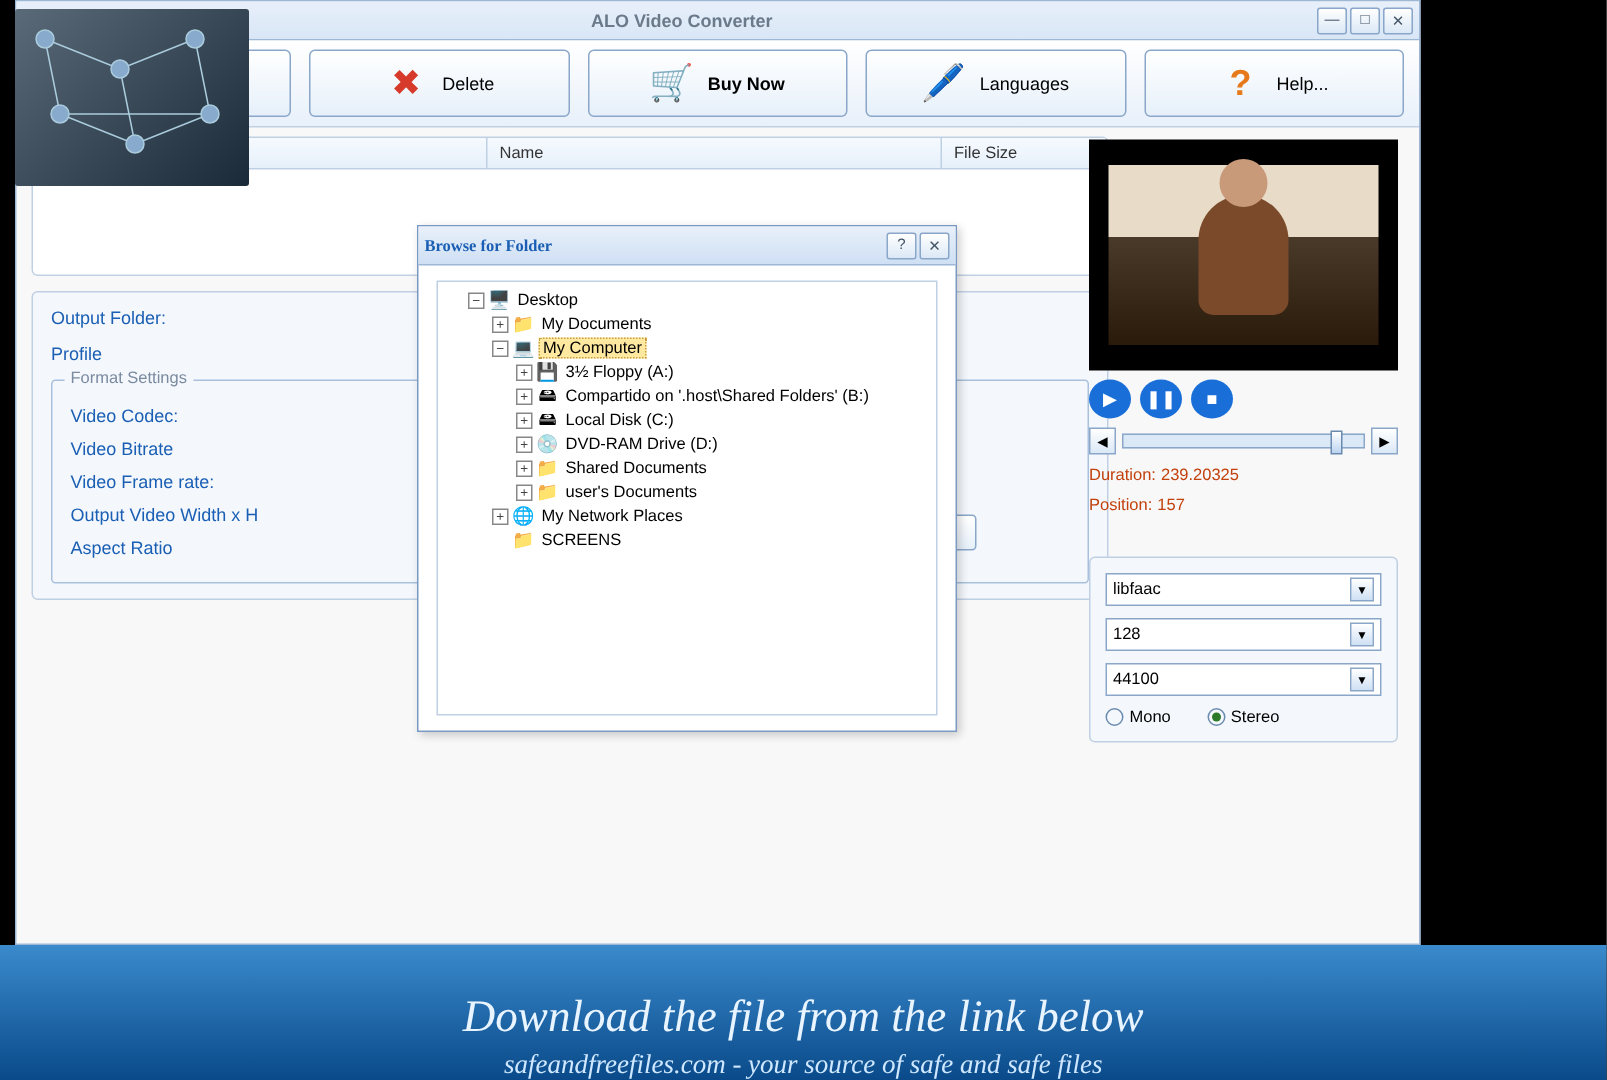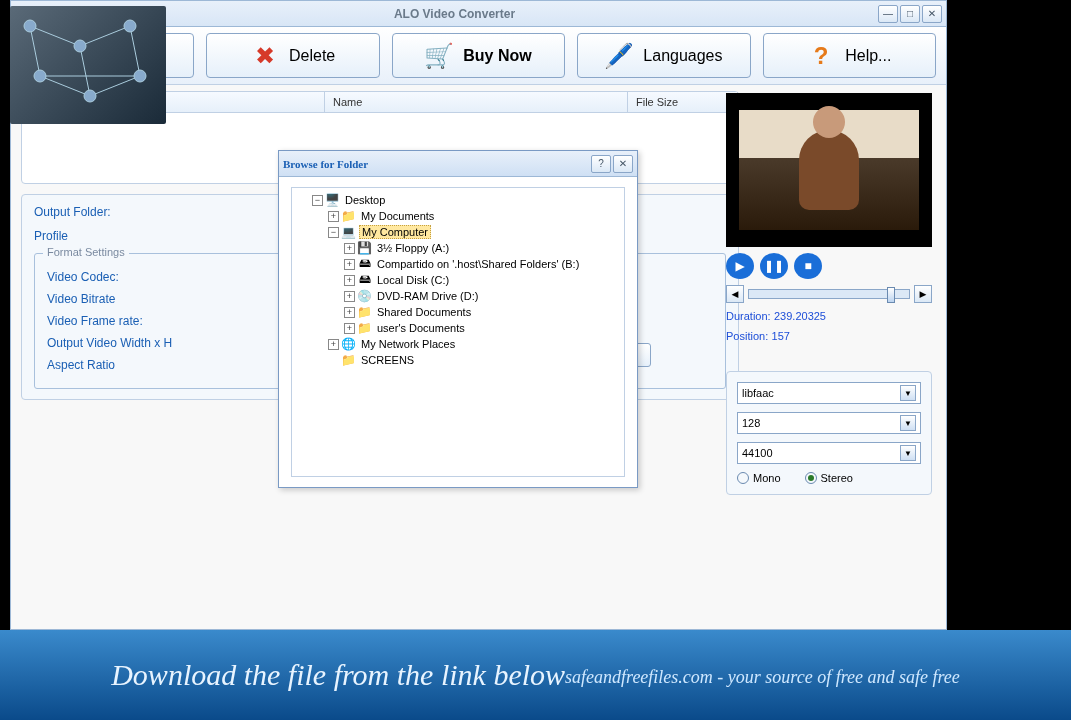--- a/index.html
+++ b/index.html
@@ -9,21 +9,21 @@
 .title-bar { height: 26px; background: linear-gradient(to bottom, #e8f0fa, #d8e6f6); display: flex; align-items: center; justify-content: space-between; padding: 0 4px; border-bottom: 1px solid #9db8d6; }
 .title-left { display: flex; align-items: center; gap: 6px; }
 .app-icon { width: 16px; height: 16px; background: #1a6ed8; border-radius: 50%; display: inline-block; }
 .title-text { flex: 1; text-align: center; color: #6a7a8a; font-weight: bold; font-size: 12px; }
 .win-controls { display: flex; gap: 2px; }
 .win-btn { width: 20px; height: 18px; border: 1px solid #8aa6c8; background: linear-gradient(to bottom,#fff,#dbe8f6); border-radius: 2px; display: flex; align-items: center; justify-content: center; font-size: 10px; color: #456; cursor: pointer; }
 
 .toolbar { height: 58px; background: linear-gradient(to bottom,#fff,#e8f0fa); display: flex; gap: 12px; padding: 6px 10px; border-bottom: 1px solid #c0d0e4; }
 .tool-btn { flex: 1; border: 1px solid #8aa6c8; border-radius: 4px; background: linear-gradient(to bottom,#fff,#e6f0fa); display: flex; align-items: center; justify-content: center; gap: 10px; cursor: pointer; padding: 0 8px; }
 .tool-icon { width: 28px; height: 28px; display: inline-flex; align-items: center; justify-content: center; font-size: 24px; }
-.tool-label { font-size: 16px; color: #000; }
+.tool-label { font-size: 12px; color: #000; }
 
 .main-area { position: relative; padding: 6px 10px; }
 .file-table { border: 1px solid #c0d0e4; border-radius: 4px; background: #fff; width: 718px; }
 .file-header { display: flex; background: linear-gradient(to bottom,#f6faff,#e6f0fa); border-bottom: 1px solid #c0d0e4; }
 .file-header > div { padding: 4px 8px; color: #333; border-right: 1px solid #c0d0e4; }
 .fh-name { flex: 1; }
 .fh-size { width: 110px; }
 .file-row { display: flex; padding: 3px 8px; }
 .fr-name { flex: 1; }
 .fr-size { width: 110px; }
@@ -39,21 +39,21 @@
 .video-box { width: 206px; height: 154px; background: #000; display: flex; align-items: center; justify-content: center; }
 .video-inner { width: 180px; height: 120px; background: linear-gradient(to bottom,#e8dcc8 0%,#e8dcc8 40%,#4a3a2a 40%,#2a1a0a 100%); position: relative; }
 .silhouette { position: absolute; left: 60px; top: 20px; width: 60px; height: 80px; background: #7a4a2a; border-radius: 30px 30px 10px 10px; }
 .silhouette::before { content: ""; position: absolute; top: -24px; left: 14px; width: 32px; height: 32px; background: #c89a7a; border-radius: 50%; }
 .media-controls { display: flex; gap: 6px; margin: 6px 0; }
 .media-btn { width: 28px; height: 26px; border-radius: 50%; background: #1a6ed8; color: #fff; display: flex; align-items: center; justify-content: center; font-size: 12px; cursor: pointer; border: none; }
 .seek-row { display: flex; gap: 4px; align-items: center; }
 .seek-btn { width: 18px; height: 18px; border: 1px solid #8aa6c8; background: linear-gradient(to bottom,#fff,#dbe8f6); display: flex; align-items: center; justify-content: center; font-size: 9px; cursor: pointer; }
 .seek-track { flex: 1; height: 10px; background: #dbe8f6; border: 1px solid #8aa6c8; position: relative; }
 .seek-thumb { position: absolute; right: 14px; top: -3px; width: 8px; height: 16px; background: linear-gradient(to bottom,#fff,#bcd4f0); border: 1px solid #6a8ab0; }
-.meta { color: #1d4ed8; font-size: 12px; margin-top: 6px; }
+.meta { color: #c2410c; font-size: 12px; margin-top: 6px; }
 
 .audio-panel { position: absolute; right: 14px; top: 370px; width: 206px; border: 1px solid #c0d0e4; border-radius: 4px; background: #f4f8fc; padding: 10px; }
 .select-row { display: flex; margin-bottom: 8px; }
 .select-box { flex: 1; border: 1px solid #8aa6c8; background: #fff; display: flex; align-items: center; justify-content: space-between; padding: 2px 4px; height: 22px; cursor: pointer; }
 .select-arrow { width: 16px; height: 16px; background: linear-gradient(to bottom,#fff,#cfe0f4); border: 1px solid #8aa6c8; display: flex; align-items: center; justify-content: center; font-size: 8px; }
 .radio-row { display: flex; gap: 24px; margin-top: 4px; }
 .radio-opt { display: flex; align-items: center; gap: 4px; cursor: pointer; }
 .radio { width: 12px; height: 12px; border: 1px solid #6a8ab0; border-radius: 50%; display: inline-flex; align-items: center; justify-content: center; }
 .radio.checked::after { content: ""; width: 6px; height: 6px; background: #2a7a2a; border-radius: 50%; }
 
@@ -73,21 +73,21 @@
 .indent-1 { padding-left: 16px; }
 .indent-2 { padding-left: 32px; }
 .indent-3 { padding-left: 48px; }
 
 .browse-btn { position: absolute; left: 576px; top: 258px; width: 64px; height: 24px; border: 1px solid #8aa6c8; background: linear-gradient(to bottom,#fff,#e6f0fa); border-radius: 3px; display: flex; align-items: center; justify-content: center; cursor: pointer; }
 
 .watermark { position: absolute; left: 10px; top: 6px; width: 156px; height: 118px; background: linear-gradient(135deg,#5a6a78,#1a2a38); border-radius: 2px; }
 .latt { stroke: #aaccdd; stroke-width: 1; }
 .latt circle { fill: #88aacc; }
 
-.banner { position: absolute; left: 0; bottom: 0; width: 1071px; height: 90px; background: linear-gradient(to bottom,#3a8acc,#0a4a8a); display: flex; flex-direction: row; align-items: center; justify-content: center; color: #e8f4ff; margin-top: 12px; }
+.banner { position: absolute; left: 0; bottom: 0; width: 1071px; height: 90px; background: linear-gradient(to bottom,#3a8acc,#0a4a8a); display: flex; flex-direction: column; align-items: center; justify-content: flex-end; color: #e8f4ff; margin-top: 12px; }
 .banner-main { font-family: "Segoe Script", cursive; font-size: 30px; font-style: italic; }
 .banner-sub { font-family: "Segoe Script", cursive; font-size: 18px; font-style: italic; margin-top: 4px; color: #cfe8ff; }
 
 .black-strip { position: absolute; left: 0; top: 0; width: 10px; height: 720px; background: #000; }
 .black-strip.r { left: auto; right: 0; }
 </style>
 </head>
 <body>
 
 <div class="black-strip"></div>
@@ -296,14 +296,14 @@
         <circle cx="120" cy="20" r="6"></circle>
       <circle cx="30" cy="70" r="6"></circle>
         <circle cx="80" cy="90" r="6"></circle>
         <circle cx="130" cy="70" r="6"></circle>
     </g>
   </svg>
 </div>
 
 <div class="banner">
   <div class="banner-main">Download the file from the link below</div>
-  <div class="banner-sub">safeandfreefiles.com - your source of free and safe free</div>
+  <div class="banner-sub">safeandfreefiles.com - your source of safe and safe files</div>
 </div>
 
 </body></html>

